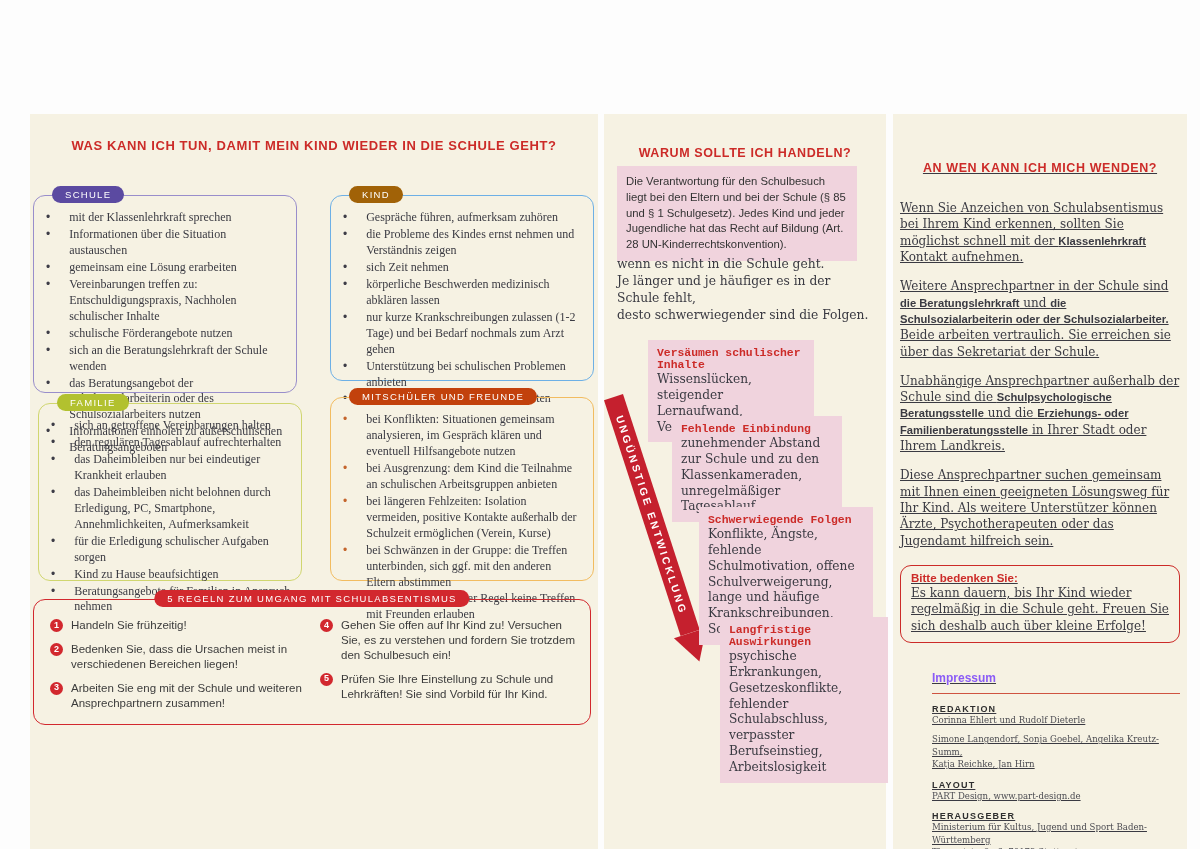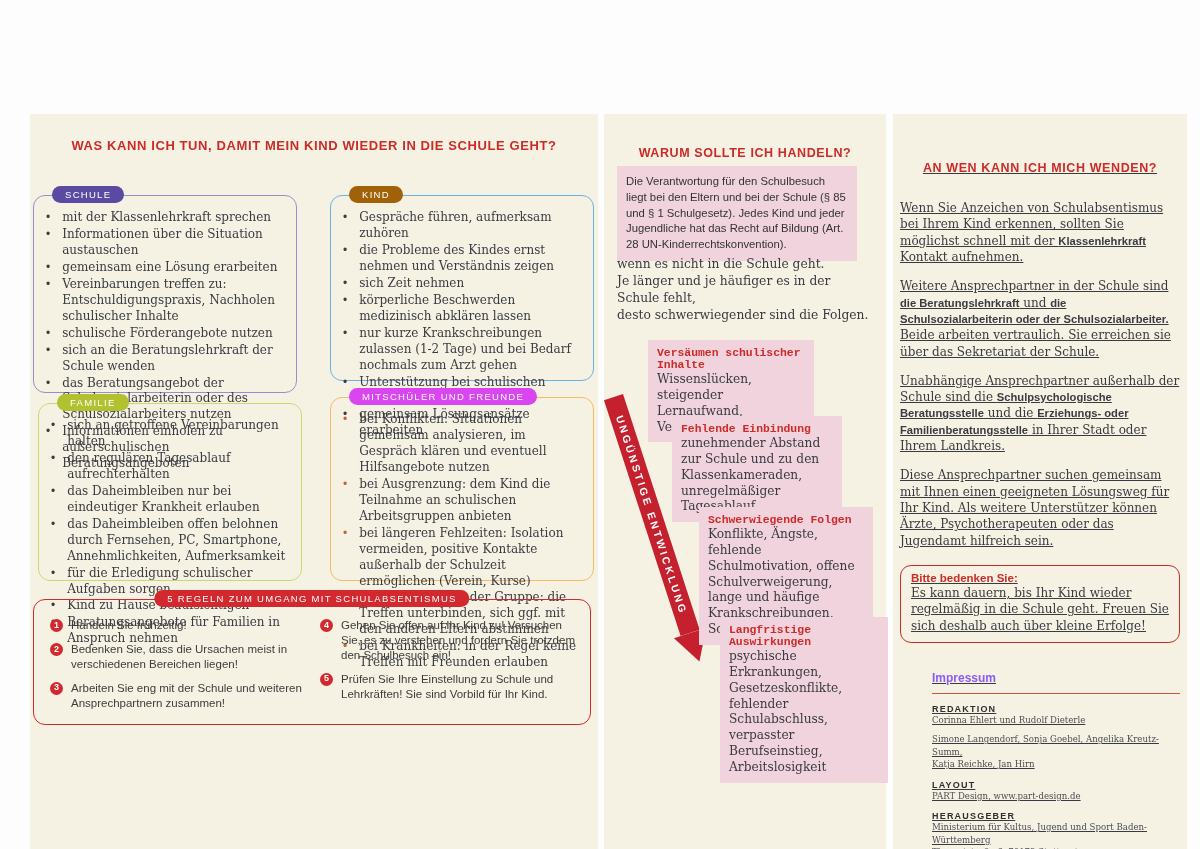--- a/index.html
+++ b/index.html
@@ -19,21 +19,21 @@
   
   .cbox{position:absolute;border:1.4px solid #999;border-radius:12px;background:transparent;}
   .box-schule{left:3px;top:81px;width:262px;height:196px;}
   .box-kind{left:300px;top:81px;width:262px;height:184px;}
   .box-familie{left:8px;top:289px;width:262px;height:176px;}
   .box-mitschueler{left:300px;top:283px;width:262px;height:182px;}
   .badge{position:absolute;top:-10px;left:18px;border-radius:10px;padding:3px 13px;
          font-family:"Liberation Sans", sans-serif;font-weight:normal;font-size:9.5px;
          letter-spacing:1.3px;color:#ffffff;white-space:nowrap;}
   .items{list-style:none;margin:14px 0 0 0;padding:0 10px 0 12px;font-size:12px;line-height:1.33;}
-  .items li{display:flex;gap:12px;margin-bottom:1px;}
+  .items li{display:flex;gap:19px;margin-bottom:1px;font-family:Liberation Serif, serif;}
   .dot::before{content:"•";color:var(--bullet,#3d3c46);font-family:"Liberation Sans", sans-serif;}
 
   
   .rules-box{position:absolute;left:3px;top:485px;width:556px;height:124px;
              border:1.4px solid var(--rules-red);border-radius:12px;}
   .rules-badge{left:50%;transform:translateX(-50%);background:var(--rules-red);}
   .rules-cols{display:flex;gap:14px;padding:18px 14px 0 16px;
               font-family:"Liberation Sans", sans-serif;font-size:11.5px;line-height:1.3;color:#3c3c3c;}
   .rules-col{flex:1;}
   .rule{display:flex;gap:8px;margin-bottom:9px;}
@@ -174,39 +174,39 @@
           <li>
             <span class="dot"></span>
             <span>den regulären Tagesablauf aufrechterhalten</span>
           </li>
           <li>
             <span class="dot"></span>
             <span>das Daheimbleiben nur bei eindeutiger Krankheit erlauben</span>
           </li>
           <li>
             <span class="dot"></span>
-            <span>das Daheimbleiben offen belohnen durch Fernsehen, PC, Smartphone, Annehmlichkeiten, Aufmerksamkeit</span>
+            <span>das Daheimbleiben nicht belohnen durch Erledigung, PC, Smartphone, Annehmlichkeiten, Aufmerksamkeit</span>
           </li>
           <li>
             <span class="dot"></span>
             <span>für die Erledigung schulischer Aufgaben sorgen</span>
           </li>
           <li>
             <span class="dot"></span>
             <span>Kind zu Hause beaufsichtigen</span>
           </li>
           <li>
             <span class="dot"></span>
             <span>Beratungsangebote für Familien in Anspruch nehmen</span>
           </li>
         </ul>
     </div>
 
     <div class="cbox box-mitschueler" style="border-color: rgb(242, 188, 96); --bullet: #c4652c;">
-      <span class="badge" style="background: #d946ef;">MITSCHÜLER UND FREUNDE</span>
+      <span class="badge" style="background: #c2410c;">MITSCHÜLER UND FREUNDE</span>
       <ul class="items">
 
       <li>
             <span class="dot"></span>
             <span>bei Konflikten: Situationen gemeinsam analysieren, im Gespräch klären und eventuell Hilfsangebote nutzen</span>
           </li>
           <li>
             <span class="dot"></span>
             <span>bei Ausgrenzung: dem Kind die Teilnahme an schulischen Arbeitsgruppen anbieten</span>
           </li>

